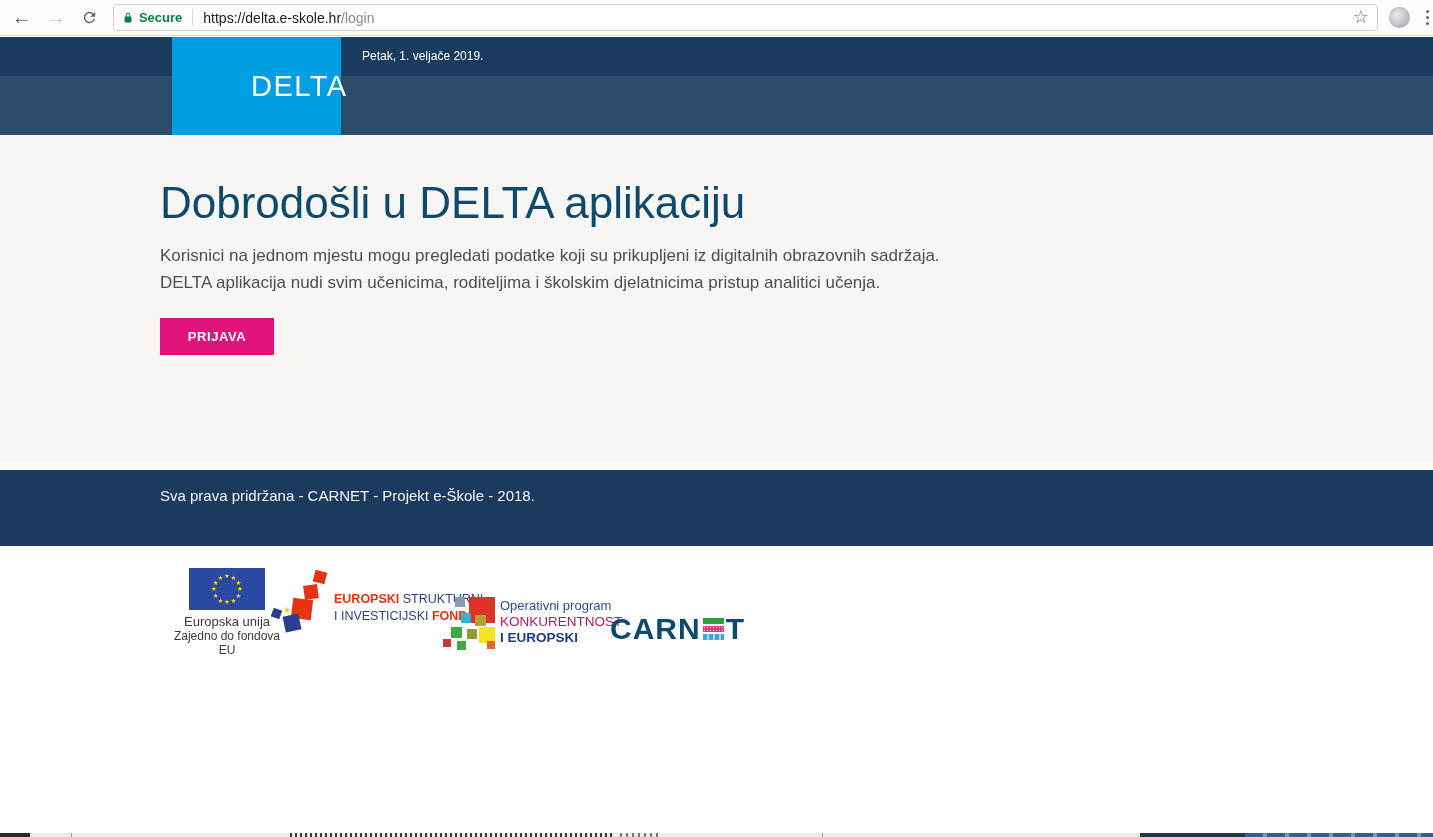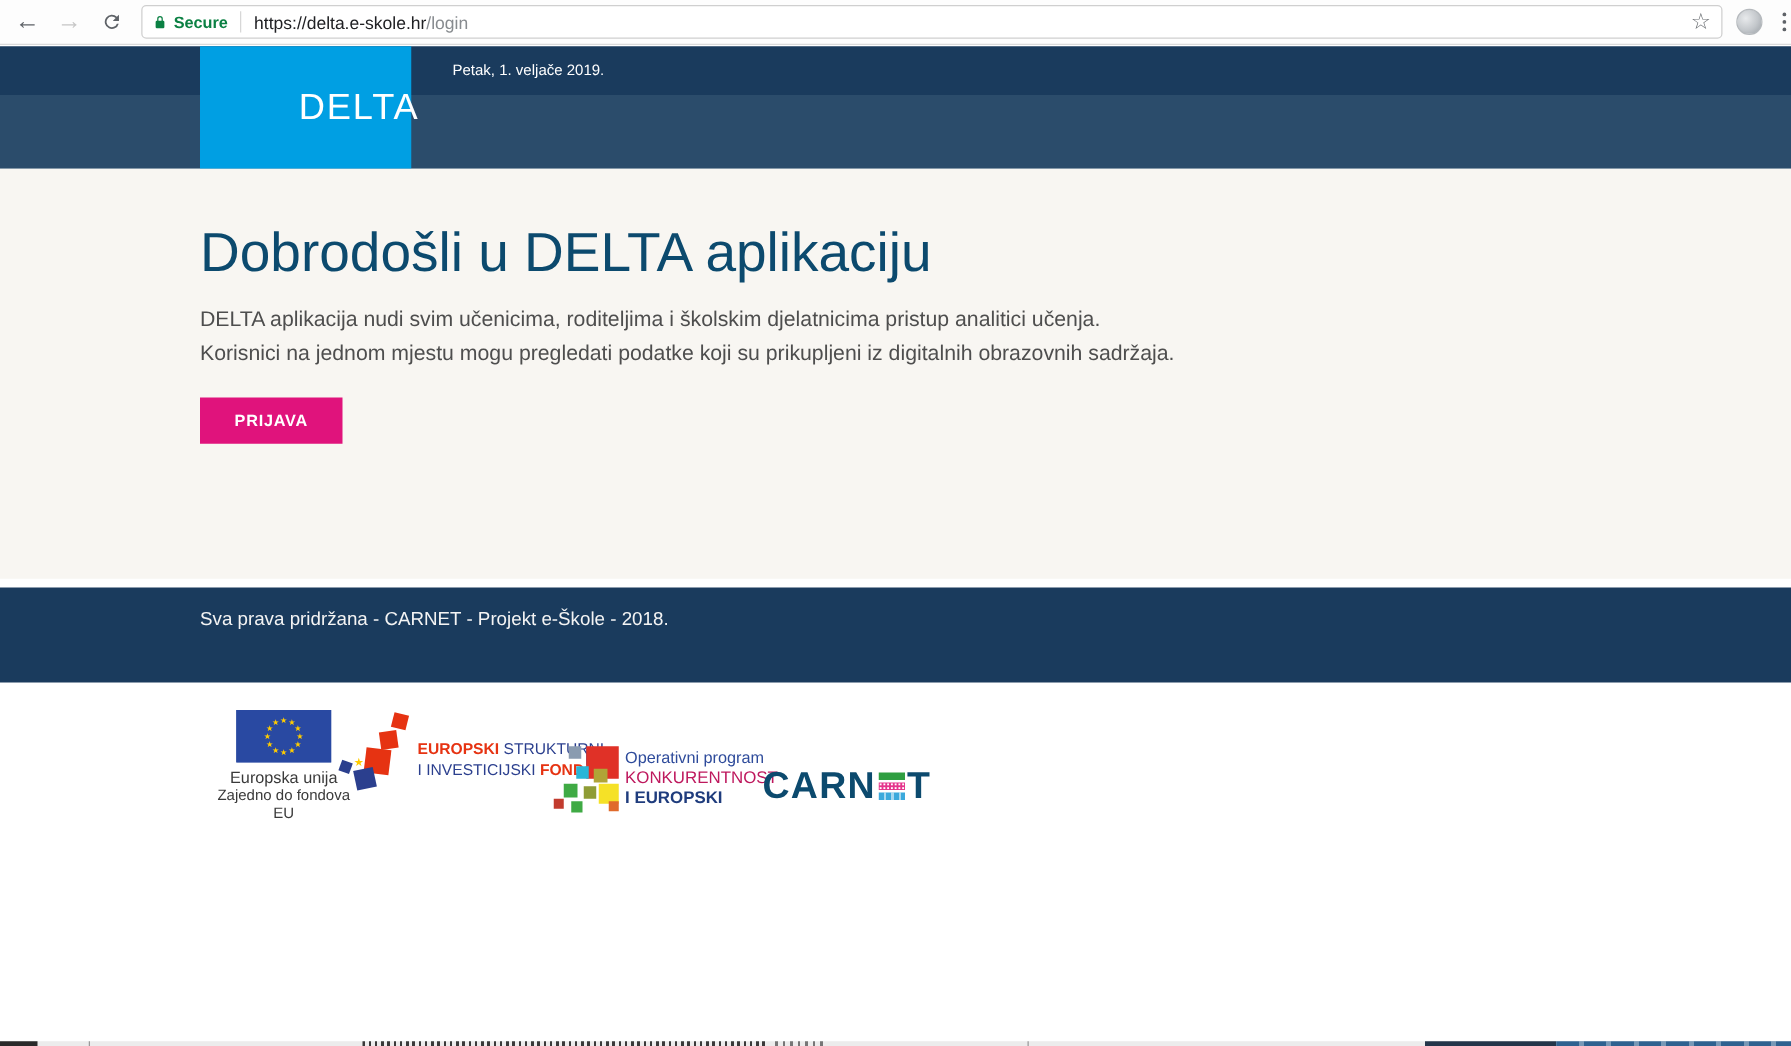--- a/index.html
+++ b/index.html
@@ -29,21 +29,21 @@
     background:radial-gradient(circle at 35% 35%, #e8eaec 0%, #c3c7cb 55%, #9aa0a6 100%);
     border:1px solid #b5b9bd; cursor:pointer; }
   .menu-dots { margin-left:12px; display:flex; flex-direction:column; gap:2.5px; cursor:pointer; padding:4px; }
   .menu-dots i { width:3.5px; height:3.5px; border-radius:50%; background:#5f6368; }
 
   
   .band-top    { position:absolute; top:37px;  left:0; width:1433px; height:39px; background:#1a3b5d; }
   .band-bottom { position:absolute; top:76px;  left:0; width:1433px; height:59px; background:#2b4c6b; }
   .date-text { position:absolute; top:37px; left:362px; height:36px; line-height:39px;
     color:#ffffff; font-size:12px; }
-  .logo-box { position:absolute; top:37px; left:160px; width:169px; height:98px;
+  .logo-box { position:absolute; top:37px; left:172px; width:169px; height:98px;
     background:#009fe3; display:flex; align-items:center; padding-left:25px; cursor:pointer;gap:48px; }
   .logo-box svg { width:66px; height:54px; }
   .logo-word { color:#ffffff; font-size:29px; font-weight:300; letter-spacing:1.5px; margin-left:6px; }
 
   
   .content { position:absolute; top:135px; left:0; width:1433px; height:328px; background:#f8f6f2; }
   .page-title { position:absolute; left:160px; top:43px; font-size:44px; font-weight:400; color:#0c4a6e; }
   .page-desc { position:absolute; left:160px; top:107px; font-size:17px; color:#4e4e4e; line-height:27px; }
   .login-btn { position:absolute; left:160px; top:183px; width:114px; height:37px;
     background:#e0137c; border:none; color:#ffffff; font-family:"Liberation Sans", sans-serif;
@@ -163,22 +163,22 @@
       <circle cx="37" cy="28" r="1.4"></circle>
       <circle cx="48" cy="17" r="1.4"></circle>
     </g>
   </svg>
   <span class="logo-word">DELTA</span>
 </div>
 
 <div class="content">
   <h1 class="page-title">Dobrodošli u DELTA aplikaciju</h1>
   <div class="page-desc">
+    <div>Korisnici na jednom mjestu mogu pregledati podatke koji su prikupljeni iz digitalnih obrazovnih sadržaja.</div>
     <div>DELTA aplikacija nudi svim učenicima, roditeljima i školskim djelatnicima pristup analitici učenja.</div>
-    <div>Korisnici na jednom mjestu mogu pregledati podatke koji su prikupljeni iz digitalnih obrazovnih sadržaja.</div>
   </div>
   <button class="login-btn">PRIJAVA</button>
 </div>
 
 <div class="footer-band">
   <div class="footer-text">
     <div>Sva prava pridržana - CARNET - Projekt e-Škole - 2018.</div>
   </div>
 </div>
 

